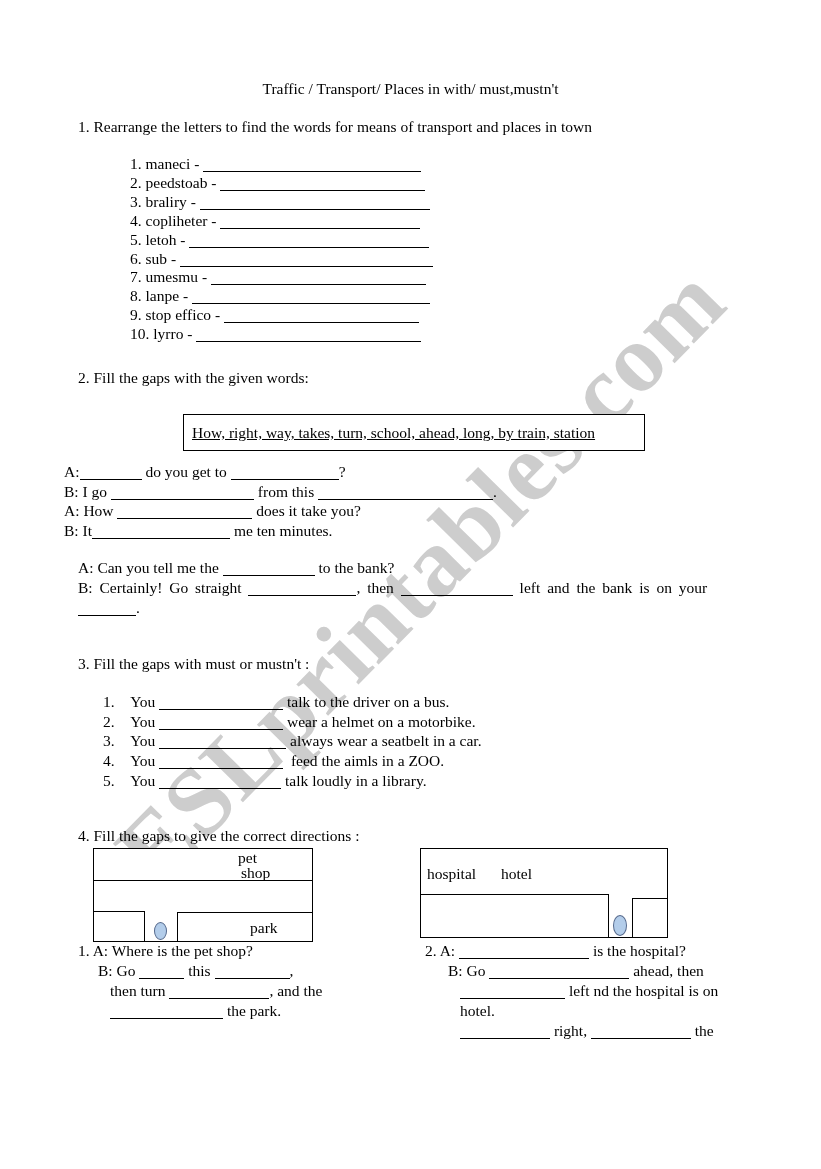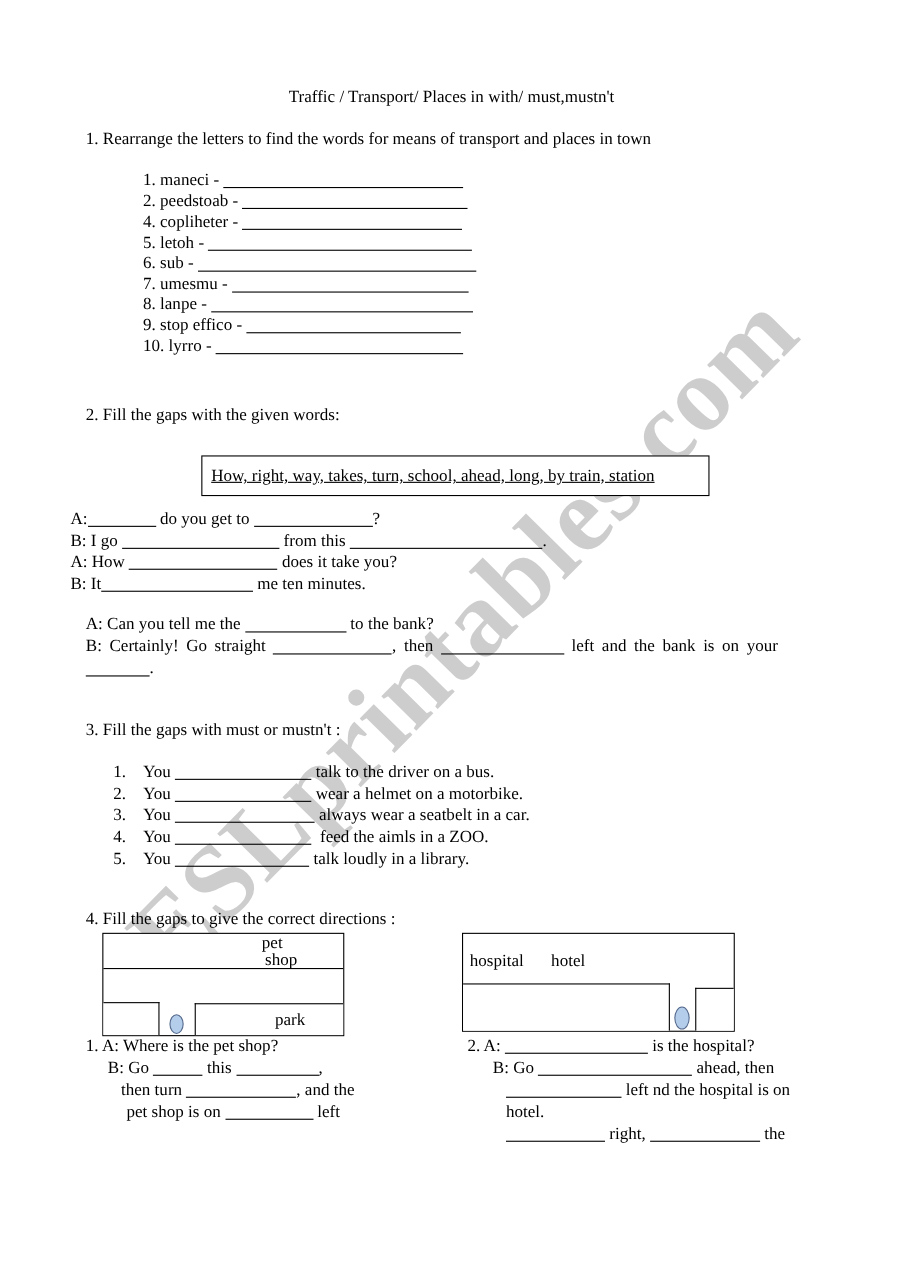--- a/index.html
+++ b/index.html
@@ -59,20 +59,21 @@
 
   <div class="content">
 
     <div class="abs title">Traffic / Transport/ Places in with/ must,mustn't</div>
 
     <div class="abs h1">1. Rearrange the letters to find the words for means of transport and places in town</div>
 
     <div class="abs ex1-list">
       <div>1. maneci - <span class="bl" style="width: 218px;"></span></div>
       <div>2. peedstoab - <span class="bl" style="width: 205px;"></span></div>
+      <div>3. braliry - <span class="bl" style="width: 230px;"></span></div>
       <div>4. copliheter - <span class="bl" style="width: 200px;"></span></div>
       <div>5. letoh - <span class="bl" style="width: 240px;"></span></div>
       <div>6. sub - <span class="bl" style="width: 253px;"></span></div>
       <div>7. umesmu - <span class="bl" style="width: 215px;"></span></div>
       <div>8. lanpe - <span class="bl" style="width: 238px;"></span></div>
       <div>9. stop effico - <span class="bl" style="width: 195px;"></span></div>
       <div>10. lyrro - <span class="bl" style="width: 225px;"></span></div>
     </div>
 
     <div class="abs h2">2. Fill the gaps with the given words:</div>
@@ -120,21 +121,21 @@
       <span class="abs" style="left:80px; top:16px;">hotel</span>
       <div class="block" style="left:0; top:45px; width:187px; bottom:0; border-top:1px solid #000; border-right:1px solid #000;"></div>
       <div class="block" style="left:211px; top:49px; right:0; bottom:0; border-top:1px solid #000; border-left:1px solid #000;"></div>
       <div class="marker" style="left:192px; top:66px; width:12px; height:19px;"></div>
     </div>
 
     <div class="abs q1">
       <div>1. A: Where is the pet shop?</div>
       <div class="ind20">B: Go <span class="bl" style="width: 45px;"></span> this <span class="bl" style="width: 75px;"></span>,</div>
       <div class="ind32">then turn <span class="bl" style="width: 100px;"></span>, and the</div>
-      <div class="ind37">pet shop is on <span class="bl" style="width: 80px;"></span> left</div>
+      <div class="ind32"><span class="bl" style="width: 113px;"></span> the park.</div>
     </div>
 
     <div class="abs q2">
       <div>2. A: <span class="bl" style="width: 130px;"></span> is the hospital?</div>
       <div class="ind23">B: Go <span class="bl" style="width: 140px;"></span> ahead, then</div>
       <div class="ind35"><span class="bl" style="width: 105px;"></span> left nd the hospital is on</div>
       <div class="ind35">hotel.</div>
       <div class="ind35"><span class="bl" style="width: 90px;"></span> right, <span class="bl" style="width: 100px;"></span> the</div>
     </div>
 

